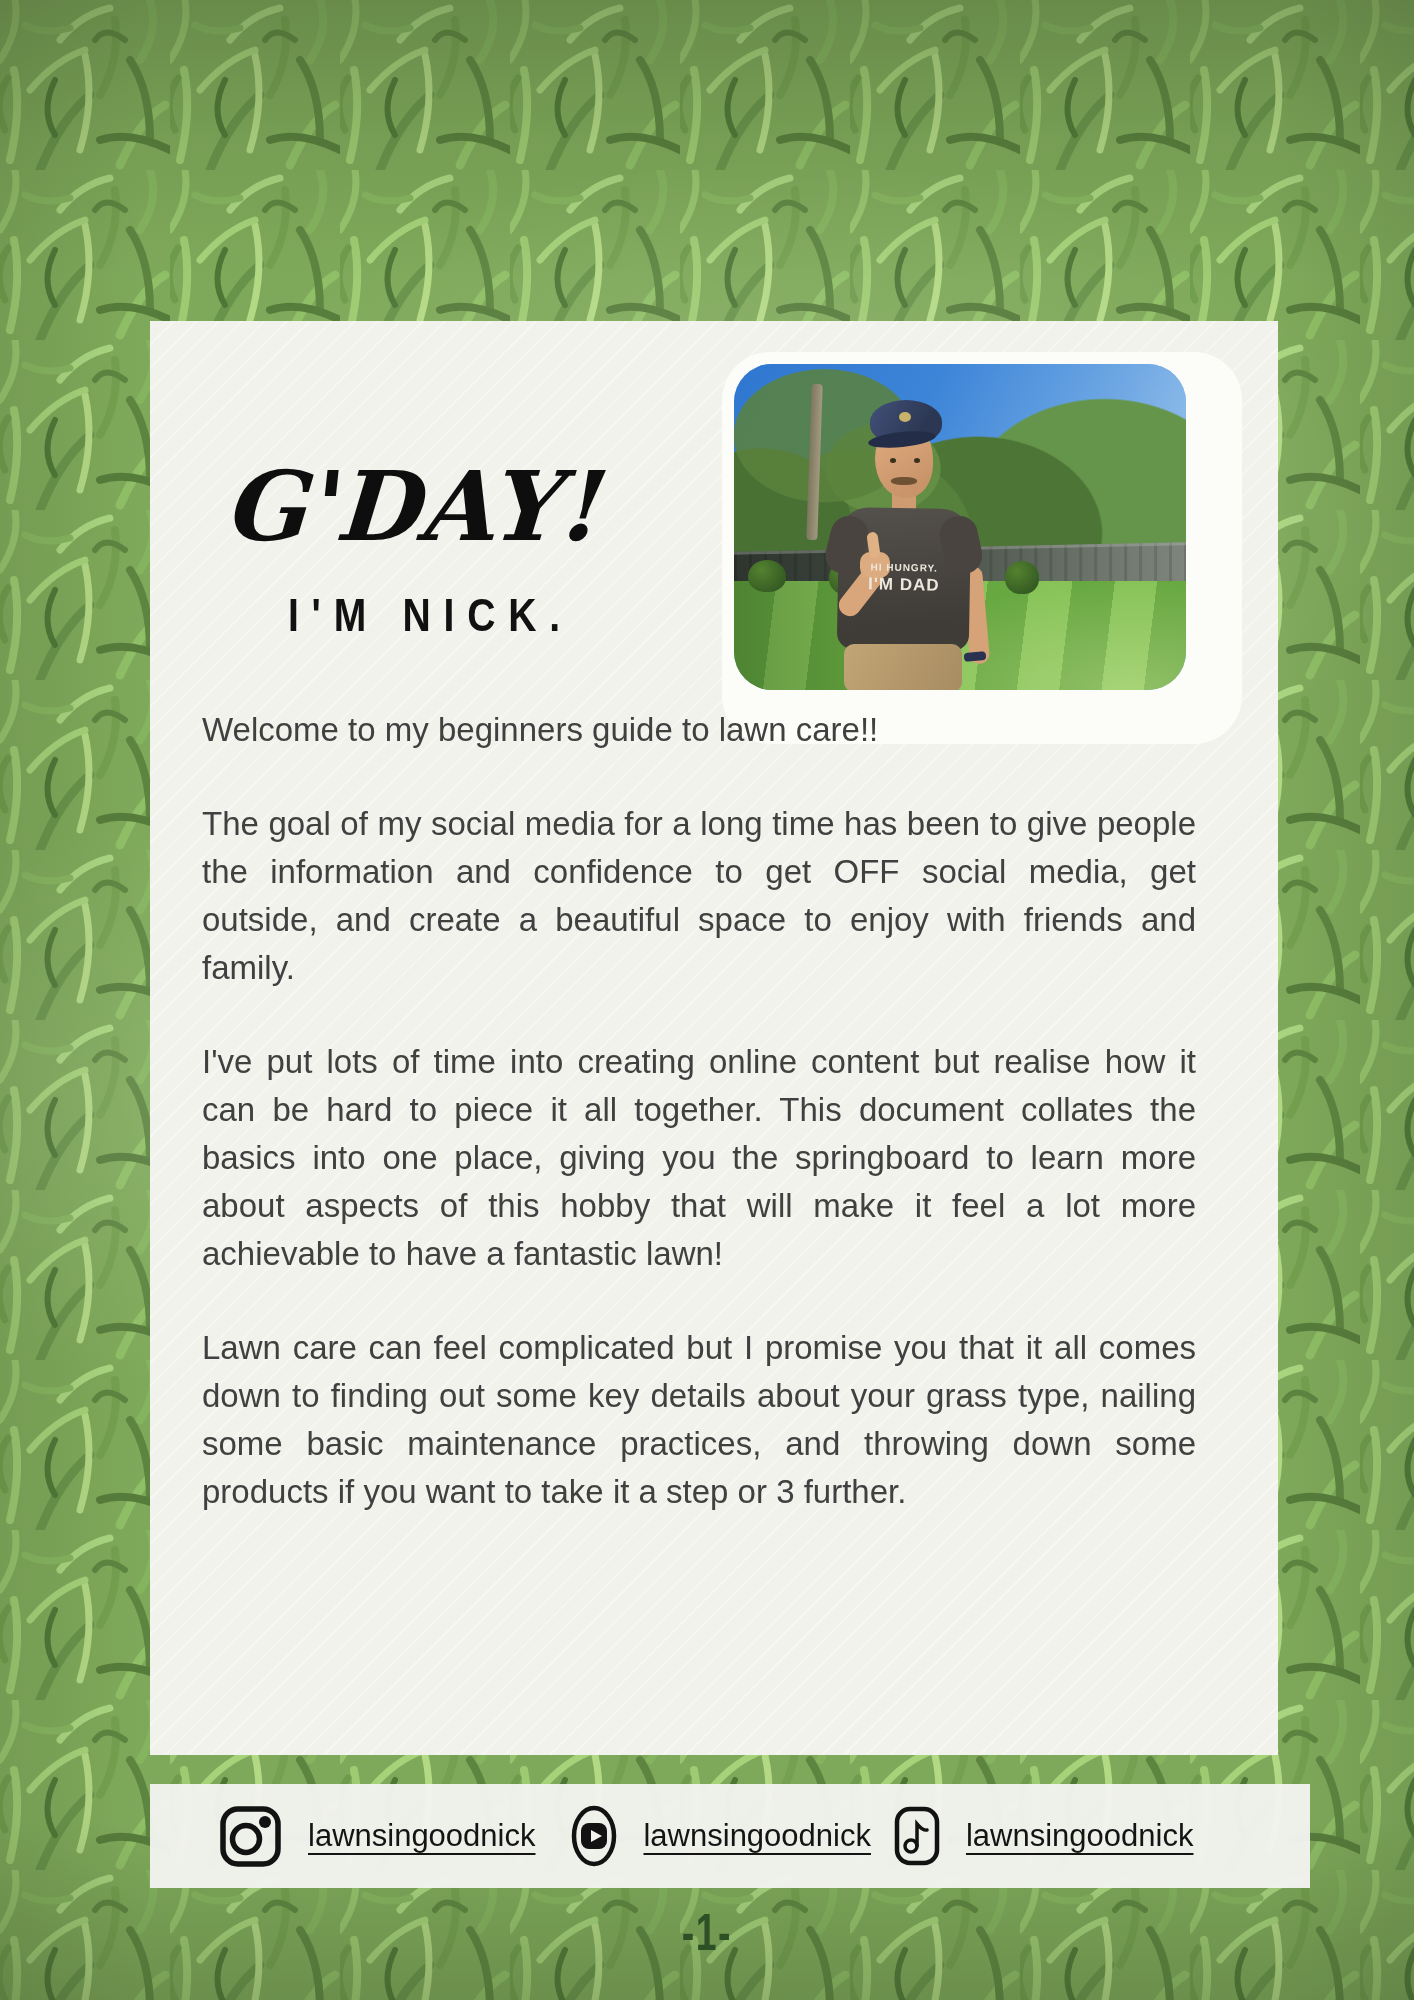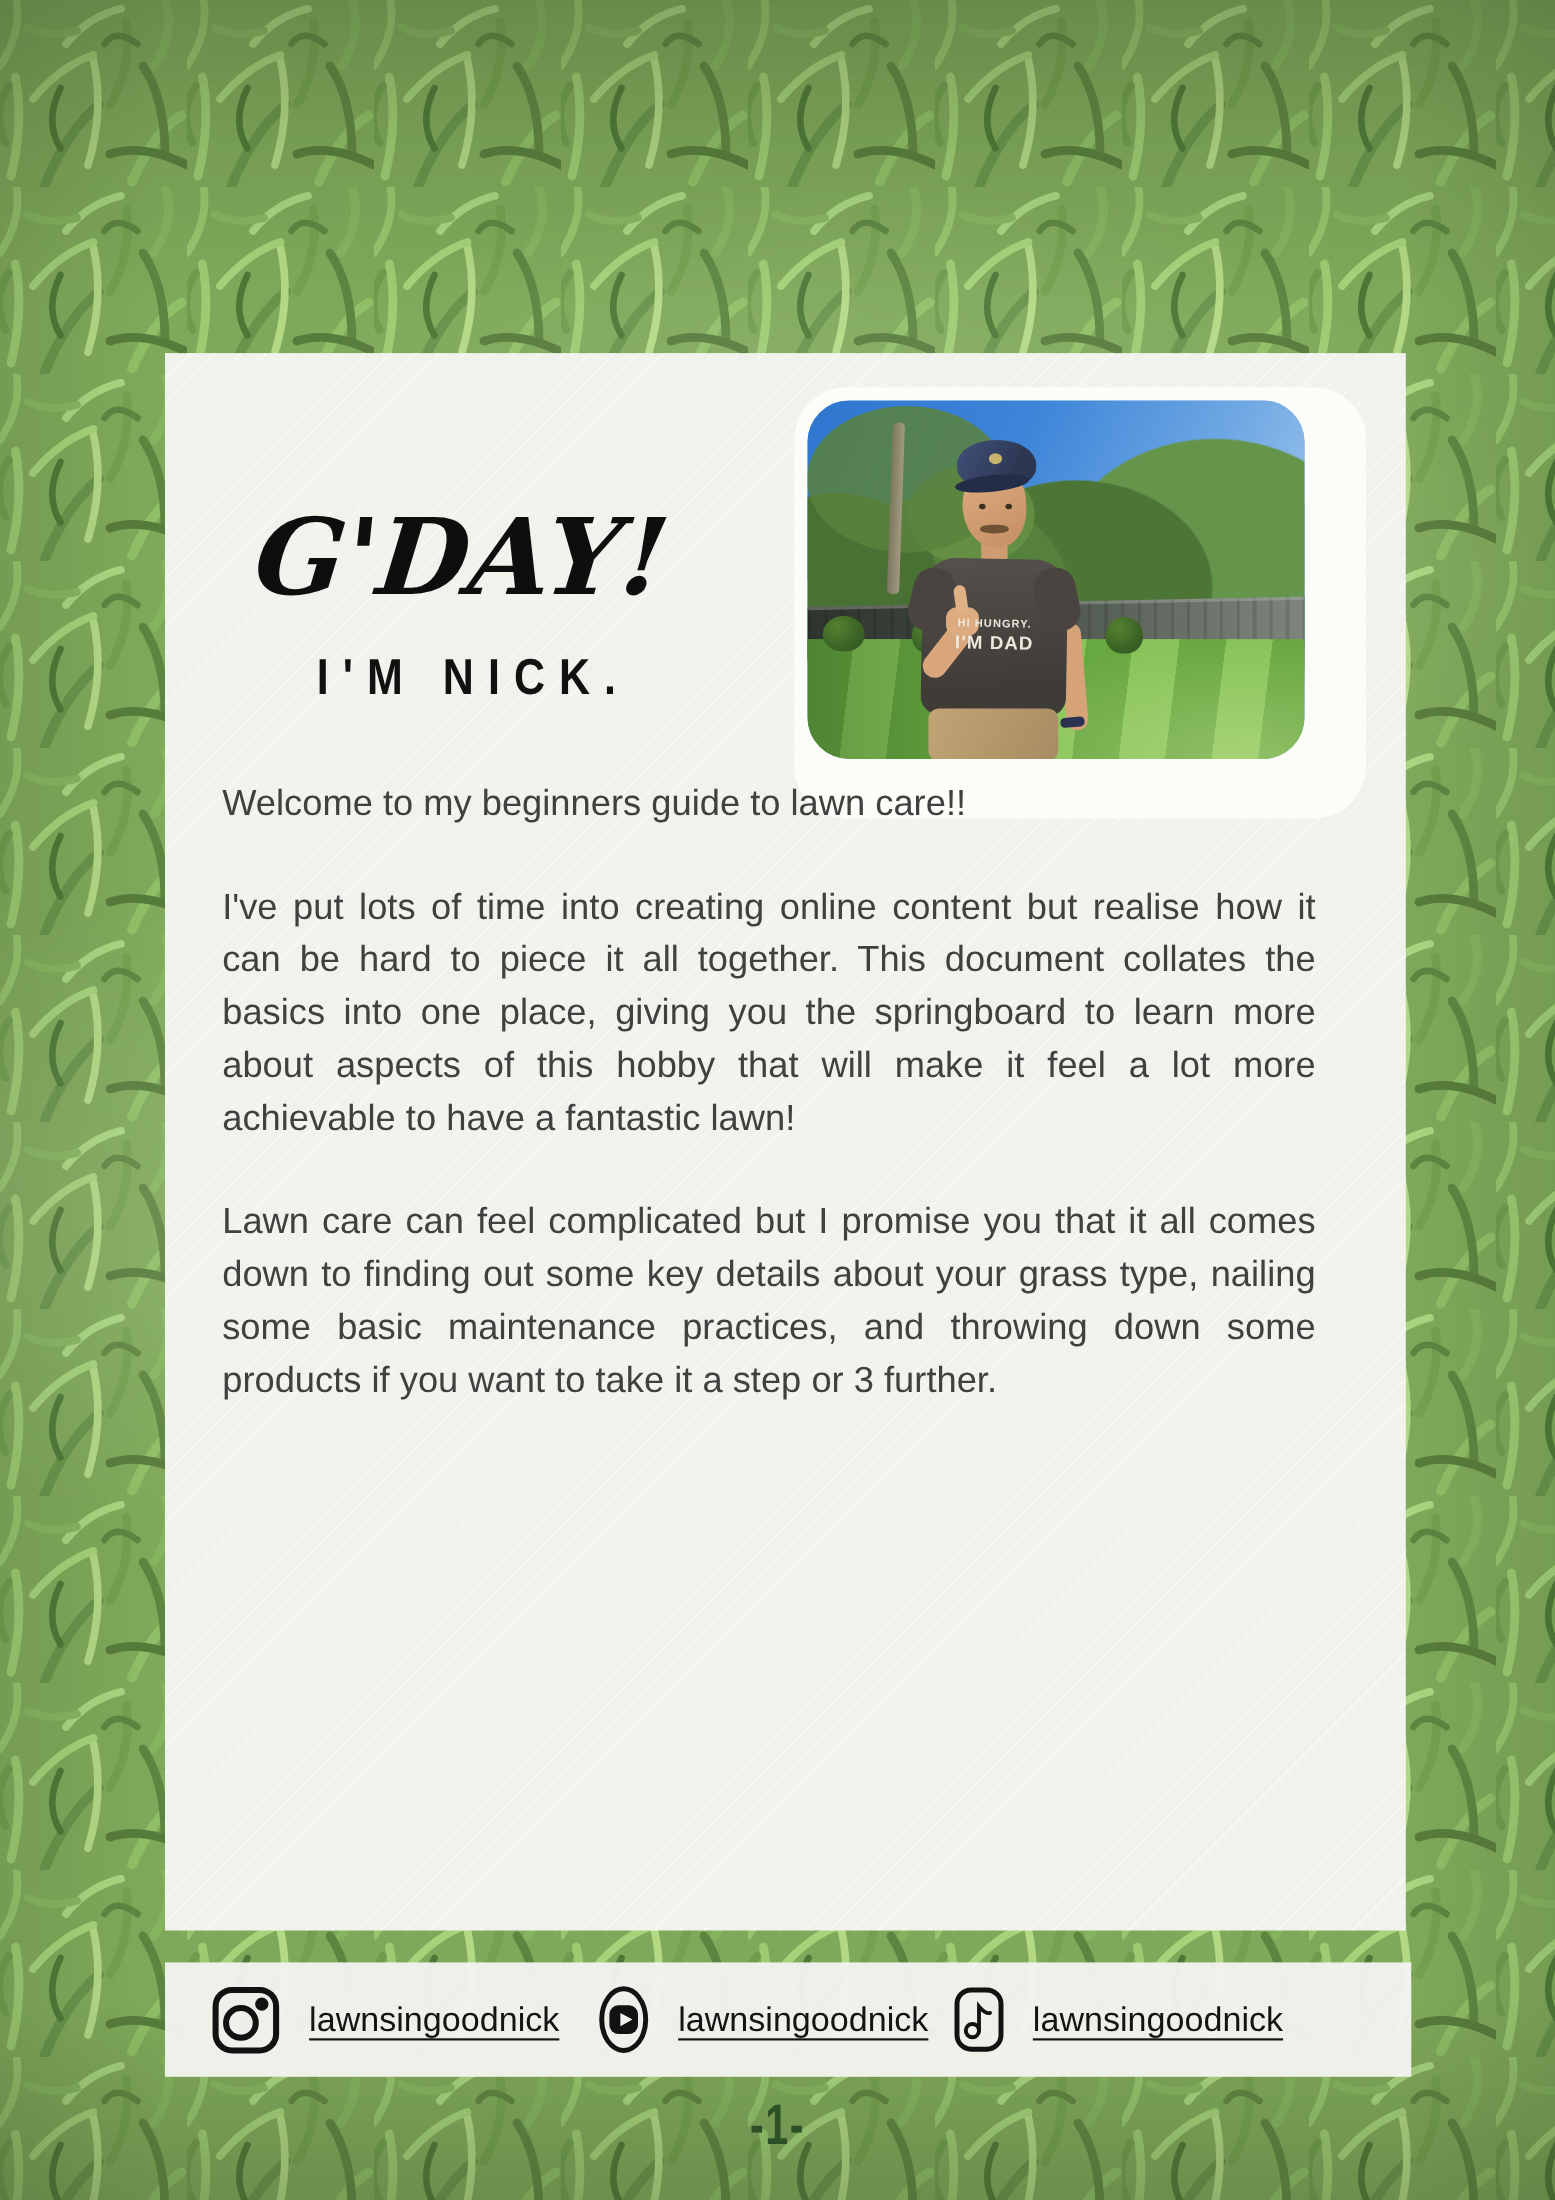--- a/index.html
+++ b/index.html
@@ -98,21 +98,21 @@
   .subgreeting{position:absolute;left:288px;top:588px;font-weight:700;font-size:46px;
        letter-spacing:15px;color:#111;transform:scaleX(0.85);transform-origin:left center;
        white-space:nowrap;}
   
   .paragraphs{position:absolute;left:202px;top:706px;width:994px;
        font-size:33px;line-height:48px;text-align:justify;color:#404040;}
   .paragraphs p{margin:0 0 46px 0;}
   .paragraphs p:last-child{margin-bottom:0;}
   
   .footer-band{position:absolute;left:150px;top:1784px;width:1133px;height:104px;
-       background:rgba(242,243,238,0.97);display:flex;align-items:center;}
+       background:rgba(242,243,238,0.97);display:flex;align-items:center;padding-left:27px;}
   .social{display:flex;align-items:center;text-decoration:none;color:#141414;}
   .social .icon{display:inline-flex;align-items:center;justify-content:center;}
   .social .handle{font-size:31px;color:#141414;text-decoration:underline;
        text-underline-offset:7px;text-decoration-thickness:2px;margin-left:26px;}
   .social.ig{margin-left:42px;}
   .social.yt{margin-left:36px;}
   .social.tk{margin-left:23px;}
   .page-num{position:absolute;left:0;top:1902px;width:1414px;text-align:center;
        font-weight:700;font-size:52px;color:#2d5026;letter-spacing:2px;}
   .page-num span{display:inline-block;transform:scaleX(0.72);}
@@ -186,20 +186,21 @@
         <span class="t2">I'M DAD</span>
       </div>
     </div>
   </div>
 
   <div class="greeting">G'DAY!</div>
   <div class="subgreeting">I'M NICK.</div>
 
   <section class="paragraphs">
     <p>Welcome to my beginners guide to lawn care!!</p>
+    <p>The goal of my social media for a long time has been to give people the information and confidence to get OFF social media, get outside, and create a beautiful space to enjoy with friends and family.</p>
     <p>I've put lots of time into creating online content but realise how it can be hard to piece it all together. This document collates the basics into one place, giving you the springboard to learn more about aspects of this hobby that will make it feel a lot more achievable to have a fantastic lawn!</p>
     <p>Lawn care can feel complicated but I promise you that it all comes down to finding out some key details about your grass type, nailing some basic maintenance practices, and throwing down some products if you want to take it a step or 3 further.</p>
   </section>
 
   <footer class="footer-band">
 
     <a class="social ig" href="#">
       <span class="icon">
         <svg width="63" height="63" viewBox="0 0 63 63" xmlns="http://www.w3.org/2000/svg">
           <rect x="4" y="4" width="55" height="55" rx="15" fill="none" stroke="#121212" stroke-width="5.5"></rect>

